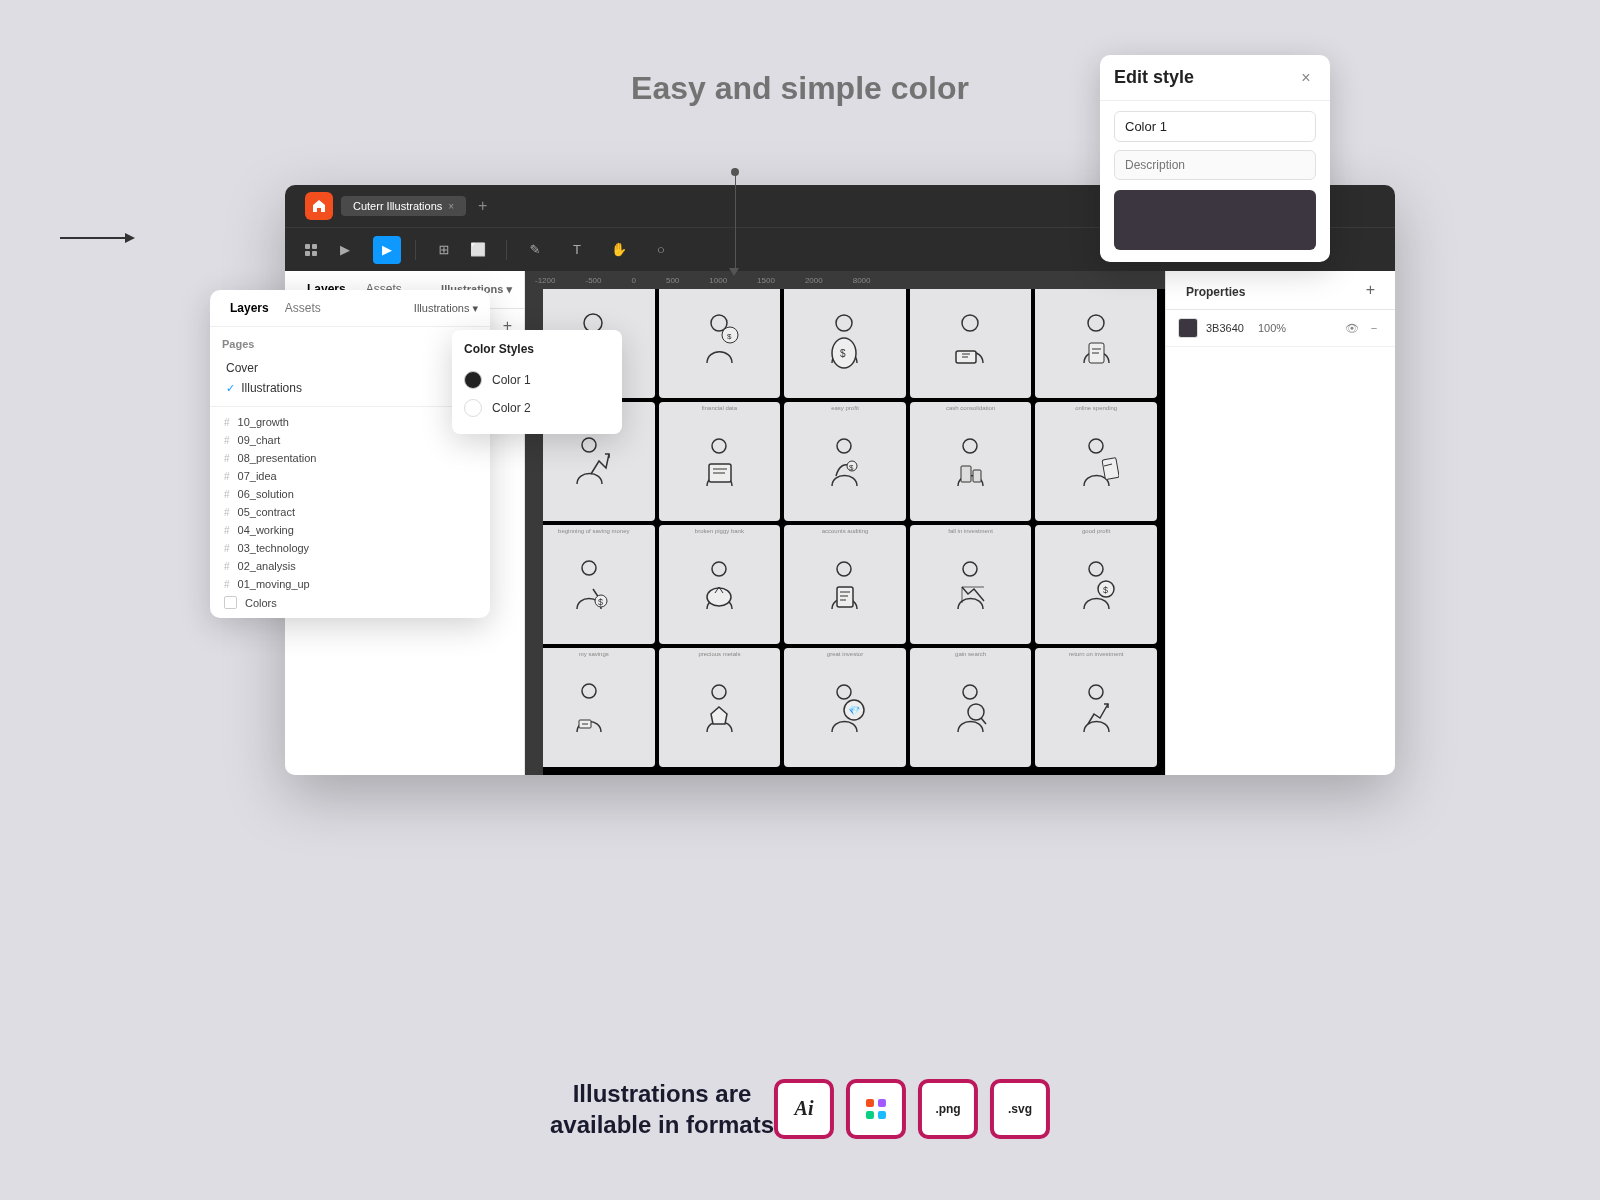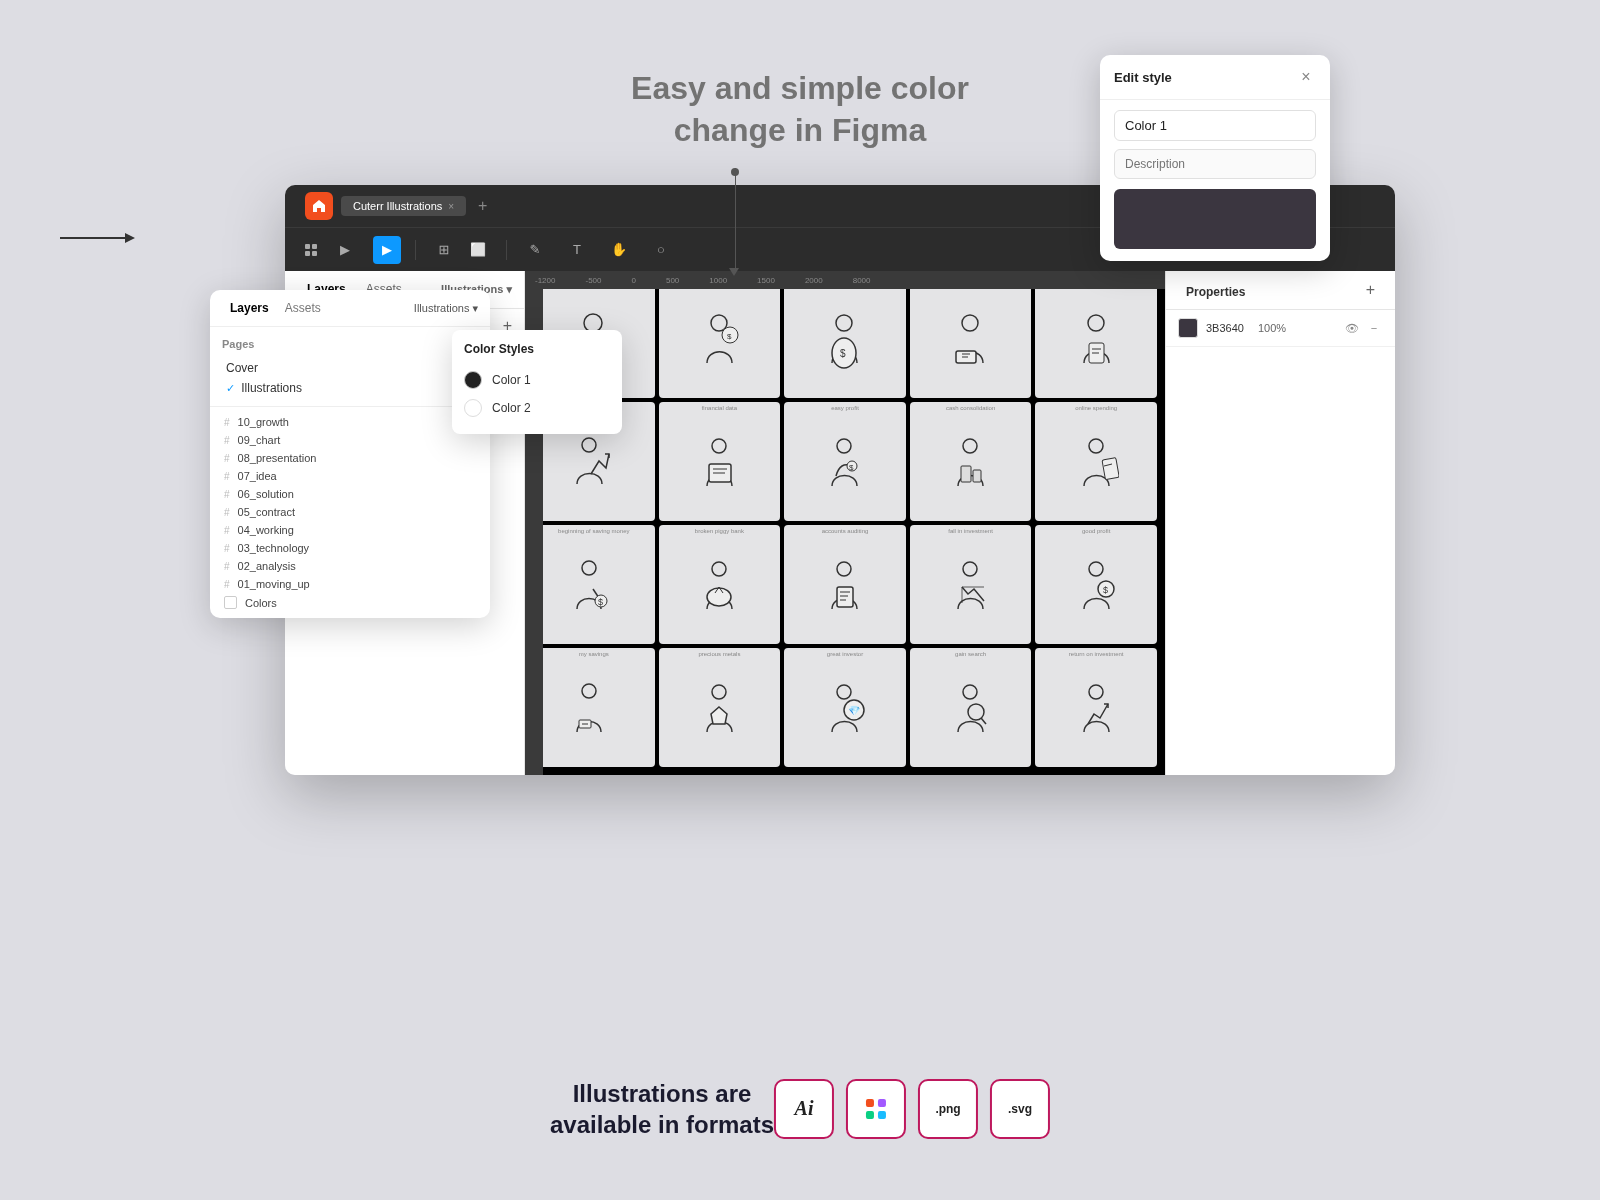--- a/index.html
+++ b/index.html
@@ -337,21 +337,21 @@
       border-radius: 10px;
       box-shadow: 0 8px 32px rgba(0,0,0,0.2);
       z-index: 30;
       overflow: hidden;
     }
     .es-header {
       display: flex; justify-content: space-between; align-items: center;
       padding: 12px 14px;
       border-bottom: 1px solid #eee;
     }
-    .es-title { font-size: 13px; font-weight: 600; color: #222; }
+    .es-title { font-size: 18px; font-weight: 600; color: #222; }
     .es-close {
       font-size: 16px; color: #888; cursor: pointer;
       width: 20px; height: 20px;
       display: flex; align-items: center; justify-content: center;
     }
     .es-input {
       display: block;
       width: calc(100% - 28px);
       margin: 10px 14px 0;
       padding: 7px 10px;
@@ -395,21 +395,21 @@
       font-weight: 700;
       color: #1a1a2e;
       text-align: center;
       line-height: 1.3;
     }
     .format-icons {
       display: flex; gap: 12px; align-items: center;
     }
     .format-icon-box {
       width: 60px; height: 60px;
-      border: 2px solid #be185d;
+      border: 4px solid #be185d;
       border-radius: 10px;
       display: flex; align-items: center; justify-content: center;
       font-size: 13px; font-weight: 700; color: #222;
       background: #fff;
     }
     .format-icon-box.ai { font-style: italic; }
 
     
     .connector-line {
       position: absolute;
@@ -489,21 +489,20 @@
   <div class="left-arrow">
     <svg viewBox="0 0 80 20" xmlns="http://www.w3.org/2000/svg">
       <line x1="0" y1="10" x2="68" y2="10" stroke="#333" stroke-width="2"></line>
       <polygon points="65,5 75,10 65,15" fill="#333"></polygon>
     </svg>
   </div>
 </div>
 
 <div class="top-heading">
   <span>Easy and simple color</span><br>
-  <span>change in Figma</span>
 </div>
 
 <div class="connector-dot"></div>
 <div class="connector-line"></div>
 <div class="connector-arrow"></div>
 
 <div class="figma-window">
 
   <div class="figma-titlebar">
     <div class="figma-home">

